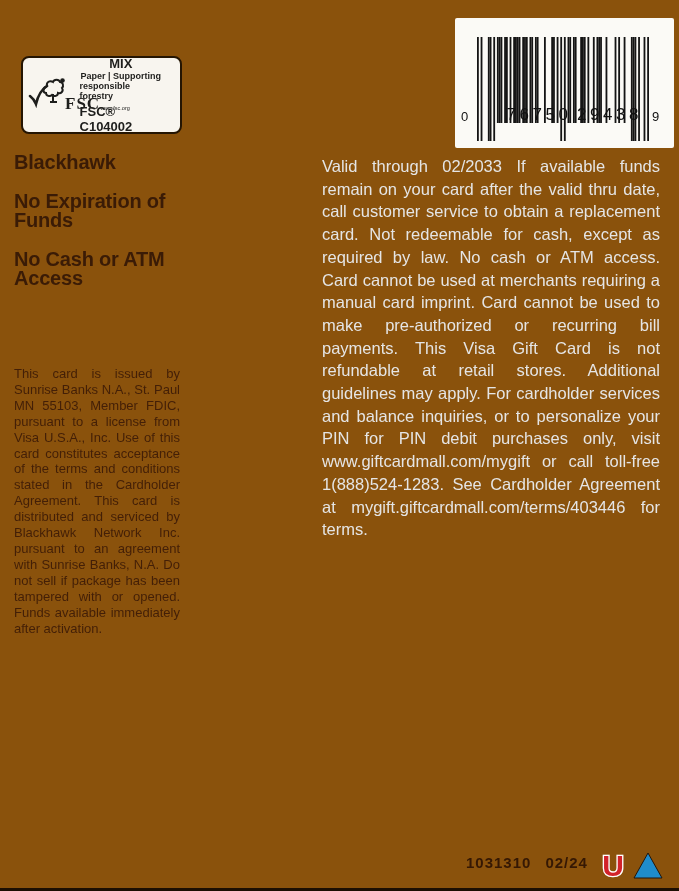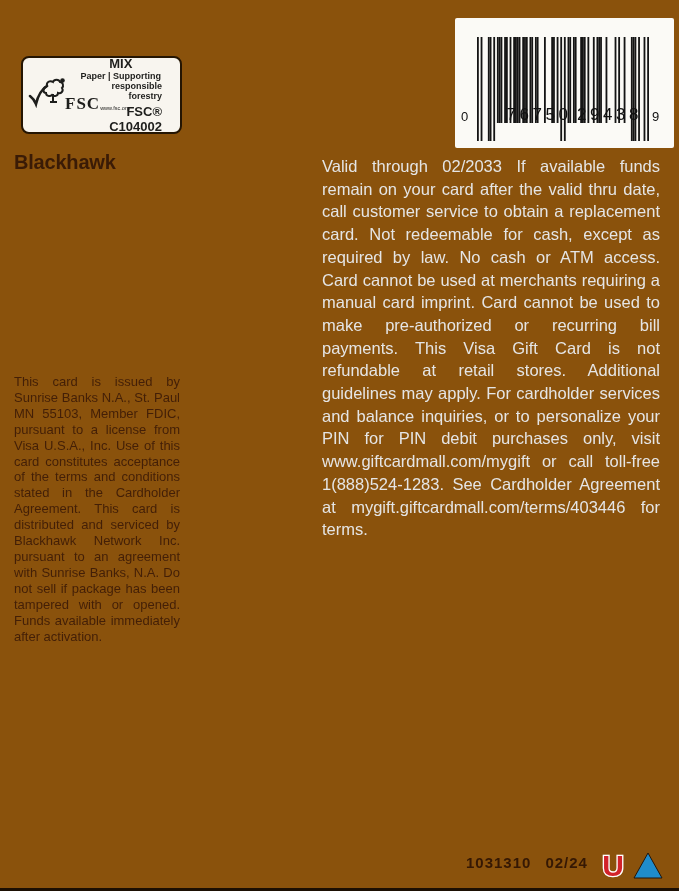--- a/index.html
+++ b/index.html
@@ -21,21 +21,21 @@
     width:36%;display:flex;flex-direction:row;align-items:flex-end;
     padding-left:4px;box-sizing:border-box;
   }
   .fsc-logo-word{
     font-family:"Liberation Serif", serif;font-weight:bold;
     font-size:17px;line-height:16px;letter-spacing:1px;
   }
   .fsc-url{font-size:5.5px;line-height:7px;}
   .fsc-right{
     width:64%;display:flex;flex-direction:column;align-items:center;
-    text-align:right;padding-right:18px;box-sizing:border-box;
+    text-align:left;padding-right:18px;box-sizing:border-box;
   }
   .fsc-mix{font-weight:bold;font-size:13px;line-height:15px;}
   .fsc-line{font-weight:bold;font-size:9px;line-height:10px;}
   .fsc-cert{font-weight:bold;font-size:13px;line-height:15px;margin-top:3px;}
   
   .barcode-box{
     position:absolute;left:455px;top:18px;width:219px;height:130px;
     background:#FBFAF6;border-radius:2px;
   }
   .barcode-svg{position:absolute;left:22px;top:19px;}
@@ -48,21 +48,21 @@
     font-size:17px;line-height:17px;letter-spacing:3.5px;
   }
   
   .benefits{
     position:absolute;left:14px;top:153px;width:300px;
     color:#3A1B06;font-weight:bold;font-size:20px;line-height:19.5px;
     letter-spacing:-0.2px;
   }
   .benefit{margin-bottom:19px;}
   .issuer-terms{
-    position:absolute;left:14px;top:374px;width:166px;
+    position:absolute;left:14px;top:366px;width:166px;
     color:#431F07;font-size:13px;line-height:15.9px;
     text-align:justify;
   }
   
   .card-terms{
     position:absolute;left:322px;top:155px;width:338px;
     color:#e5e5e5;font-size:16.5px;line-height:22.7px;
     text-align:justify;
   }
   
@@ -161,20 +161,28 @@
     <span class="bc-digit" style="left:6px;top:92px;">0</span>
     <span class="bc-group" style="left:32px;top:88px;width:104px;">76750</span>
     <span class="bc-group" style="left:112px;top:88px;width:85px;">29438</span>
     <span class="bc-digit" style="left:197px;top:92px;">9</span>
   </div>
 
   <div class="benefits">
     <div class="benefit">
       <div>Blackhawk</div>
     </div>
+    <div class="benefit">
+      <div>No Expiration of</div>
+      <div>Funds</div>
+    </div>
+    <div class="benefit">
+      <div>No Cash or ATM</div>
+      <div>Access</div>
+    </div>
   </div>
 
   <div class="issuer-terms">This card is issued by Sunrise Banks N.A., St. Paul MN 55103, Member FDIC, pursuant to a license from Visa U.S.A., Inc. Use of this card constitutes acceptance of the terms and conditions stated in the Cardholder Agreement. This card is distributed and serviced by Blackhawk Network Inc. pursuant to an agreement with Sunrise Banks, N.A. Do not sell if package has been tampered with or opened. Funds available immediately after activation.</div>
 
   <div class="card-terms">Valid through 02/2033 If available funds remain on your card after the valid thru date, call customer service to obtain a replacement card. Not redeemable for cash, except as required by law. No cash or ATM access. Card cannot be used at merchants requiring a manual card imprint. Card cannot be used to make pre-authorized or recurring bill payments. This Visa Gift Card is not refundable at retail stores. Additional guidelines may apply. For cardholder services and balance inquiries, or to personalize your PIN for PIN debit purchases only, visit www.giftcardmall.com/mygift or call toll-free 1(888)524-1283. See Cardholder Agreement at mygift.giftcardmall.com/terms/403446 for terms.</div>
 
   <div class="footer-codes">
     <span>1031310</span><span class="date">02/24</span>
   </div>
 

